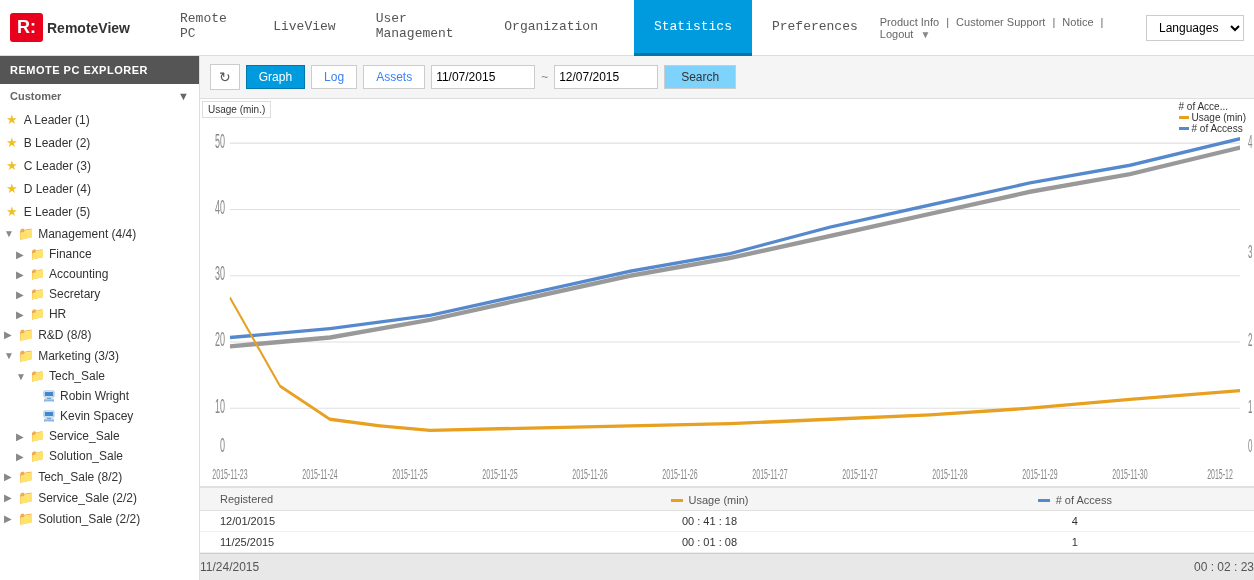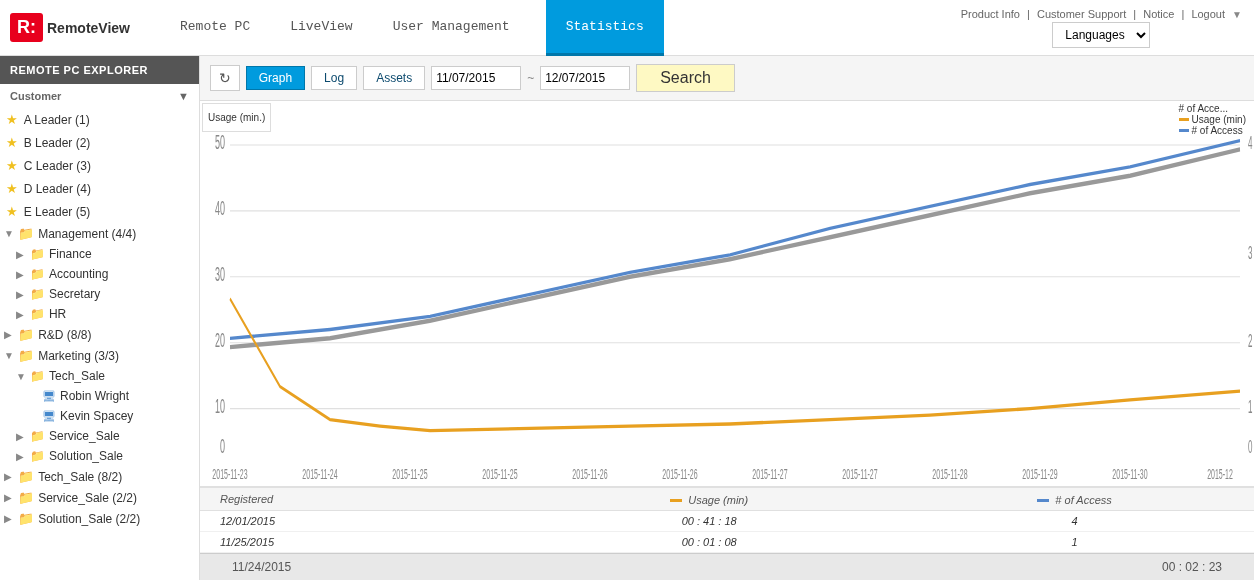--- a/index.html
+++ b/index.html
@@ -58,21 +58,20 @@
     .nav-tab.active {
       background: #009bde;
       color: #fff;
       border-bottom: 3px solid #0077aa;
       margin-left: 16px;
     }
     .top-bar-right {
       display: flex;
       align-items: center;
       gap: 2px;
-      flex-direction: column;
     }
     .top-bar-links {
       font-size: 11px;
       color: #666;
     }
     .top-bar-links span { margin: 0 2px; }
     .languages-select {
       border: 1px solid #ccc;
       padding: 4px 8px;
       font-size: 12px;
@@ -150,49 +149,49 @@
       background: #f5f5f5;
       border-bottom: 1px solid #ddd;
       gap: 6px;
     }
     .toolbar-btn {
       padding: 4px 12px;
       border: 1px solid #ccc;
       background: #fff;
       cursor: pointer;
       font-size: 12px;
-      color: #0c4a6e;
+      color: #3b82f6;
     }
     .toolbar-btn.active {
       background: #009bde;
       color: #fff;
       border-color: #0077aa;
     }
     .refresh-btn {
       padding: 4px 8px;
       border: 1px solid #ccc;
       background: #fff;
       cursor: pointer;
       font-size: 14px;
       color: #555;
     }
     .date-input {
       padding: 4px 4px;
       border: 1px solid #ccc;
       background: #fff;
       font-size: 12px;
-      width: 90px;
+      width: 104px;
     }
     .date-sep { color: #888; }
     .search-btn {
-      padding: 4px 23px;
+      padding: 4px 16px;
       border: 1px solid #ccc;
-      background: #fef9c3;
-      cursor: pointer;
-      font-size: 16px;
+      background: #7dd3fc;
+      cursor: pointer;
+      font-size: 12px;
       color: #333;
     }
 
     
     .chart-container {
       background: #fff;
       margin: 0;
       flex: 1;
       display: flex;
       flex-direction: column;
@@ -202,21 +201,21 @@
       flex: 1;
       position: relative;
       border-bottom: 1px solid #e0e0e0;
       min-height: 180px;
     }
     .chart-legend-left {
       position: absolute;
       top: 2px;
       left: 2px;
       background: rgba(255,255,255,0.9);
-      padding: 8px 5px;
+      padding: 2px 5px;
       font-size: 10px;
       color: #333;
       border: 1px solid #ddd;
     }
     .chart-legend-right {
       position: absolute;
       top: 2px;
       right: 8px;
       font-size: 10px;
       color: #333;
@@ -236,21 +235,20 @@
     }
 
     
     .chart-table {
       border-top: 1px solid #e0e0e0;
     }
     .chart-table table {
       width: 100%;
       border-collapse: collapse;
       font-size: 11px;
-      font-style: italic;
     }
     .chart-table th {
       background: #f5f5f5;
       padding: 4px 10px;
       text-align: center;
       border-bottom: 1px solid #e0e0e0;
       color: #555;
       font-weight: normal;
     }
     .chart-table td {
@@ -262,21 +260,21 @@
     .th-registered { text-align: left !important; padding-left: 20px !important; }
     .td-registered { text-align: left !important; padding-left: 20px !important; }
     .usage-legend { display: inline-flex; align-items: center; gap: 3px; }
     .access-legend { display: inline-flex; align-items: center; gap: 3px; }
 
     
     .bottom-bar {
       display: flex;
       align-items: center;
       justify-content: space-between;
-      padding: 6px 32px;
+      padding: 6px 0;
       background: #e8e8e8;
       border-top: 1px solid #ccc;
       font-size: 12px;
       color: #555;
     }
 
     .chevron-down { font-size: 10px; color: #888; }
   </style>
 </head>
 <body>
@@ -284,21 +282,23 @@
 <div class="top-bar">
   <div class="top-bar-left">
     <div class="logo">
       <span class="logo-r">R:</span>
       <span class="logo-text">RemoteView</span>
     </div>
     <nav class="nav-tabs">
       <div class="nav-tab">Remote PC</div>
       <div class="nav-tab">LiveView</div>
       <div class="nav-tab">User Management</div>
+      <div class="nav-tab">Organization</div>
       <div class="nav-tab active">Statistics</div>
+      <div class="nav-tab">Preferences</div>
     </nav>
   </div>
   <div class="top-bar-right">
     <div class="top-bar-links">
       <span>Product Info</span>
       <span> | </span>
       <span>Customer Support</span>
       <span> | </span>
       <span>Notice</span>
       <span> | </span>

